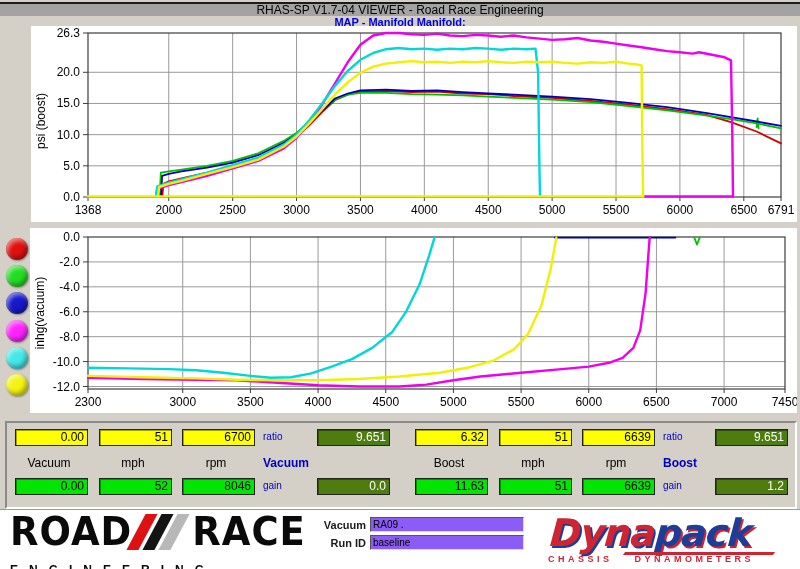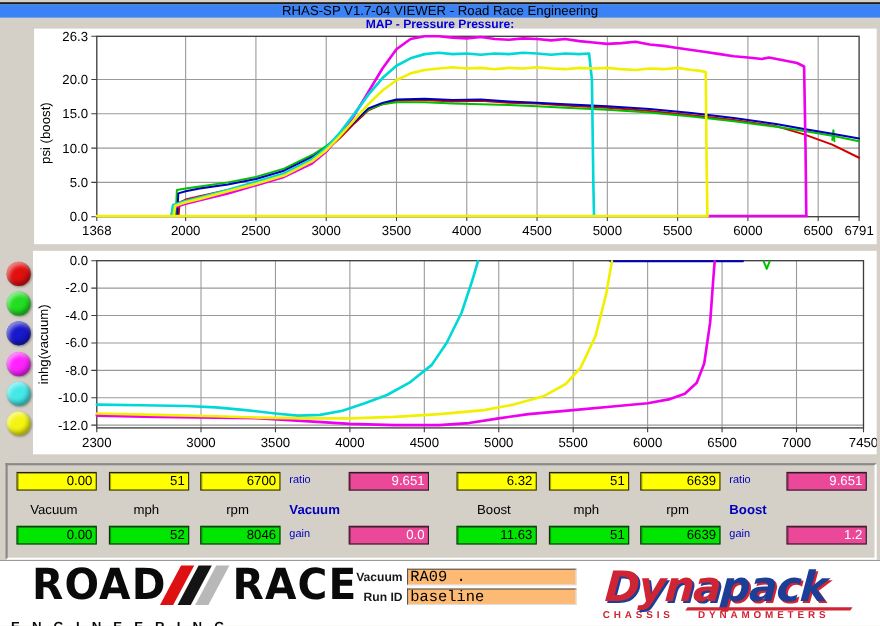--- a/index.html
+++ b/index.html
@@ -4,21 +4,21 @@
 <style>
   html,body{margin:0;padding:0;}
   body{
     width:800px;height:569px;position:relative;overflow:hidden;
     background:#d4d0c8;
     font-family:"Liberation Sans",sans-serif;
     -webkit-font-smoothing:antialiased;
   }
   .top-line{position:absolute;top:2px;left:0;width:800px;height:2px;background:#1c1c1c;}
   .titlebar{
-    position:absolute;top:4px;left:0;width:800px;height:12px;background:#3b82f6;
+    position:absolute;top:4px;left:0;width:800px;height:12px;background:#a3a3a3;
     text-align:center;font-size:12px;line-height:12px;color:#000;
   }
   .subtitle{
     position:absolute;top:16px;left:0;width:800px;text-align:center;
     font-size:11px;font-weight:bold;color:#0000dd;
   }
   .chart-panel{position:absolute;background:#ffffff;}
   #chart-panel-0{left:31px;top:26px;width:766px;height:196px;}
   #chart-panel-1{left:30px;top:228px;width:767px;height:185px;}
   svg text{font-family:"Liberation Sans",sans-serif;fill:#000;}
@@ -35,66 +35,66 @@
     border:2px solid;border-color:#8a8a8a #ffffff #ffffff #8a8a8a;background:#d4d0c8;
   }
   .vbox{
     position:absolute;width:68px;height:15px;
     font-size:12px;line-height:15px;text-align:right;padding-right:3px;
     border:1px solid #222;box-shadow:inset 1px 1px 0 rgba(0,0,0,.35);
     color:#000;
   }
   .vbox.yellow{background:#ffff00;}
   .vbox.green{background:#00e600;}
-  .vbox.blue{background:#ec4899;color:#fff;}
+  .vbox.blue{background:#4d7c0f;color:#fff;}
   .col-label{position:absolute;width:70px;text-align:center;font-size:12px;color:#000;}
   .rlabel{position:absolute;font-size:10px;color:#0000bb;}
   .section-label{position:absolute;font-size:12px;font-weight:bold;color:#0000bb;}
   .footer{
     position:absolute;left:0;top:509px;width:800px;height:60px;background:#ffffff;
     border-top:1px solid #999;box-sizing:border-box;
   }
   .rr-logo{position:absolute;left:10px;top:2px;width:315px;height:56px;}
-  .rr-row{display:flex;align-items:flex-end;height:38px;justify-content:flex-end;}
+  .rr-row{display:flex;align-items:flex-end;height:38px;}
   .rr-word{
     font-size:37px;font-weight:bold;line-height:36px;letter-spacing:1px;color:#0a0a0a;
     font-family:"DejaVu Sans",sans-serif;transform:scaleY(1.05);
   }
   #rr-slashes{display:flex;margin:0 8px 0 4px;height:36px;align-items:flex-end;}
   .rr-slash{width:12px;height:36px;margin-right:4px;transform:skewX(-28deg);}
   .rr-sub{
     margin-top:13px;font-size:12px;font-weight:bold;color:#0a0a0a;
     letter-spacing:11px;white-space:nowrap;
   }
   .fields{position:absolute;left:322px;top:7px;font-size:11px;}
   .field-row{display:flex;align-items:center;margin-bottom:3px;}
   .field-label{width:44px;text-align:right;margin-right:4px;font-weight:bold;color:#1a1a1a;}
   .field-input{
-    width:148px;height:13px;background:#fdba74;font-size:14px;padding:0 2px;
+    width:148px;height:13px;background:#8b5cf6;font-size:10px;padding:0 2px;
     border:1px solid;border-color:#555 #ddd #ddd #555;
-    font-family:Liberation Mono, monospace;color:#000;
+    font-family:Liberation Sans, sans-serif;color:#000;
   }
   .dp-logo{position:absolute;right:14px;top:4px;width:270px;text-align:center;}
   .dp-word{
     font-size:38px;line-height:38px;font-weight:bold;font-style:italic;
     font-family:"DejaVu Sans",sans-serif;letter-spacing:-1px;transform:skewX(-4deg);
     white-space:nowrap;
   }
   .dp-tagline{
     margin-top:2px;font-size:9px;font-weight:bold;letter-spacing:3.5px;word-spacing:16px;
     white-space:nowrap;
   }
   .dp-swoosh{position:absolute;left:108px;top:38px;width:150px;height:3px;transform:skewX(-35deg);}
 </style>
 </head>
 <body>
 
 <div class="top-line"></div>
 <div class="titlebar">RHAS-SP V1.7-04  VIEWER - Road Race Engineering</div>
-<div class="subtitle">MAP - Pressure Pressure:</div>
+<div class="subtitle">MAP - Manifold Manifold:</div>
 
 <div class="chart-panel" id="chart-panel-0">
   <svg id="chart-svg-0" width="766" height="196">
       <line x1="137.76267748478702" y1="7" x2="137.76267748478702" y2="171" stroke="#9a9a9a" stroke-width="1"></line>
       <line x1="201.65720081135902" y1="7" x2="201.65720081135902" y2="171" stroke="#9a9a9a" stroke-width="1"></line>
       <line x1="265.55172413793105" y1="7" x2="265.55172413793105" y2="171" stroke="#9a9a9a" stroke-width="1"></line>
       <line x1="329.446247464503" y1="7" x2="329.446247464503" y2="171" stroke="#9a9a9a" stroke-width="1"></line>
       <line x1="393.34077079107504" y1="7" x2="393.34077079107504" y2="171" stroke="#9a9a9a" stroke-width="1"></line>
       <line x1="457.235294117647" y1="7" x2="457.235294117647" y2="171" stroke="#9a9a9a" stroke-width="1"></line>
       <line x1="521.129817444219" y1="7" x2="521.129817444219" y2="171" stroke="#9a9a9a" stroke-width="1"></line>

